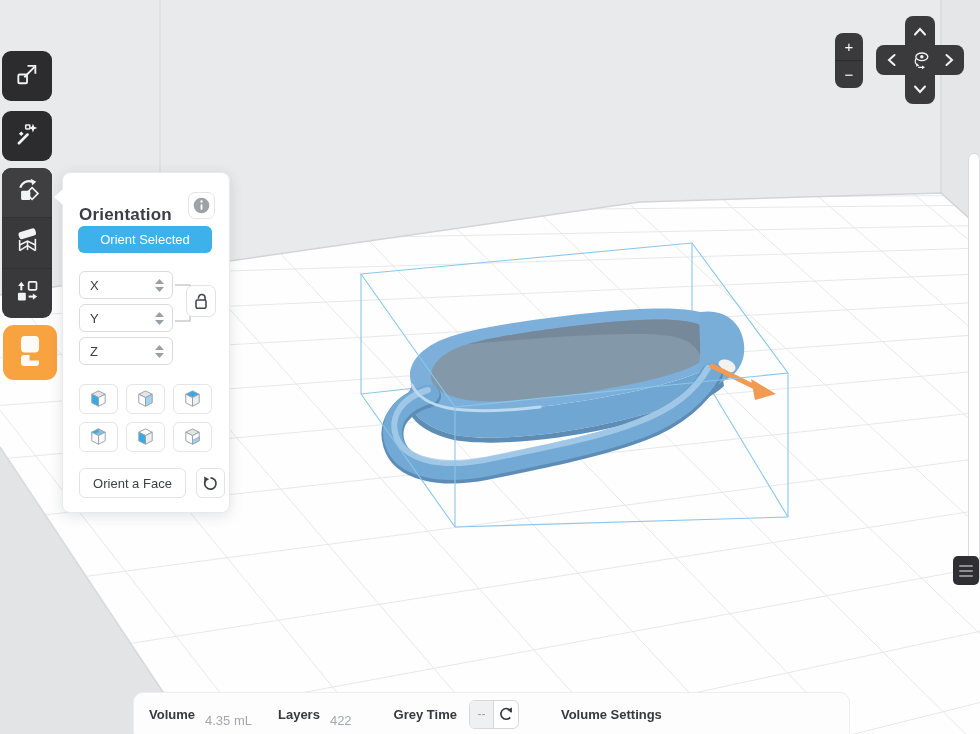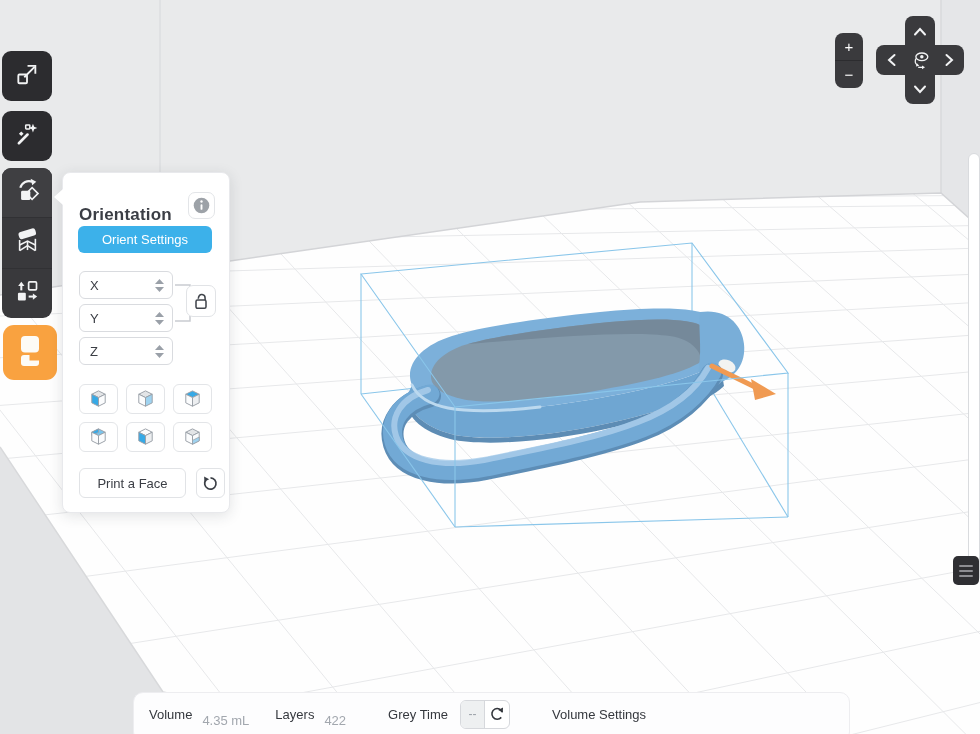--- a/index.html
+++ b/index.html
@@ -65,21 +65,21 @@
                  border:1px solid #d9dbde; border-radius:6px; }
   .layer-handle { position:absolute; left:953px; top:556px; width:26px; height:29px; background:#2f2f33;
                   border-radius:5px; display:flex; flex-direction:column; justify-content:center; gap:3px;
                   align-items:center; cursor:grab; }
   .layer-handle i { display:block; width:14px; height:2px; background:#8d8d92; border-radius:1px; }
 
   
   .status-bar { position:absolute; left:133px; top:692px; width:717px; height:50px; background:#fdfdfe;
                 border:1px solid #ededf0; border-radius:10px; display:flex; align-items:center; padding-left:15px;
                 padding-bottom:6px; }
-  .sb-label { font-size:13px; font-weight:normal; color:#35383e; }
+  .sb-label { font-size:13px; font-weight:bold; color:#35383e; }
   .sb-value { font-size:13px; color:#a2a7ae; margin-left:10px;margin-top:12px; }
   .pt-control { margin-left:12px; width:50px; height:29px; border:1px solid #d6d8dc; border-radius:6px;
                 display:flex; overflow:hidden; background:#fff; cursor:pointer; }
   .pt-val { width:24px; background:#eef0f1; color:#9ba1a8; font-size:12px; display:flex; align-items:center;
             justify-content:center; border-right:1px solid #d6d8dc; }
   .pt-refresh { flex:1; display:flex; align-items:center; justify-content:center; }
   .ps-btn { margin-left:12px; height:30px; border:1px solid #d6d8dc; border-radius:6px; background:#fff;
             font-size:13px; font-family:inherit; color:#3f434a; padding:0 11px; cursor:pointer; }
   .ml38 { margin-left:26px; } .ml42 { margin-left:42px; }
 </style>
@@ -259,21 +259,21 @@
       <span class="panel-title">Orientation</span>
       <span class="info-btn">
         <svg width="19" height="19" viewBox="0 0 20 20">
           <circle cx="10" cy="10" r="8.2" fill="#9da2a8"></circle>
           <rect x="9" y="8.6" width="2" height="6" rx="1" fill="#fff"></rect>
           <circle cx="10" cy="5.8" r="1.25" fill="#fff"></circle>
         </svg>
       </span>
     </div>
 
-    <button class="primary-btn">Orient Settings</button>
+    <button class="primary-btn">Orient Selected</button>
 
     <div class="axis-field axis-x">
       <span class="axis-label">X</span>
       <span class="spinner">
         <svg width="9" height="5" viewBox="0 0 9 5">
             <polygon points="4.5,0 9,5 0,5" fill="#9aa0a8"></polygon>
           </svg>
         <svg width="9" height="5" viewBox="0 0 9 5">
             <polygon points="0,0 9,0 4.5,5" fill="#9aa0a8"></polygon>
           </svg>
@@ -351,21 +351,21 @@
     </div>
     <div class="cube-btn" style="left:110px; top:249px;">
       <svg width="23" height="23" viewBox="0 0 24 24">
         <polygon points="12,3 19,6.5 12,10 5,6.5" fill="#e3e5e7" stroke="#9aa0a7" stroke-width="1" stroke-linejoin="round"></polygon>
         <polygon points="5,6.5 12,10 12,19 5,15.5" fill="#fbfcfd" stroke="#9aa0a7" stroke-width="1" stroke-linejoin="round"></polygon>
         <polygon points="19,6.5 12,10 12,19 19,15.5" fill="#fbfcfd" stroke="#9aa0a7" stroke-width="1" stroke-linejoin="round"></polygon>
         <polygon points="19,11.5 12,15 12,19 19,15.5" fill="#9fd3f0" stroke="#9aa0a7" stroke-width="0.8" stroke-linejoin="round"></polygon>
       </svg>
     </div>
 
-    <button class="face-btn">Print a Face</button>
+    <button class="face-btn">Orient a Face</button>
     <span class="reset-btn">
       <svg width="17" height="17" viewBox="0 0 18 18">
         <path d="M4.2 5.2 A6 6 0 1 0 9 3" fill="none" stroke="#3b3f46" stroke-width="1.8"></path>
         <polygon points="2.2,1.6 2.6,7.2 7.6,4.6" fill="#3b3f46"></polygon>
       </svg>
     </span>
   </section>
 
   <div class="zoom-pill">
     <div class="zoom-btn">+</div>

